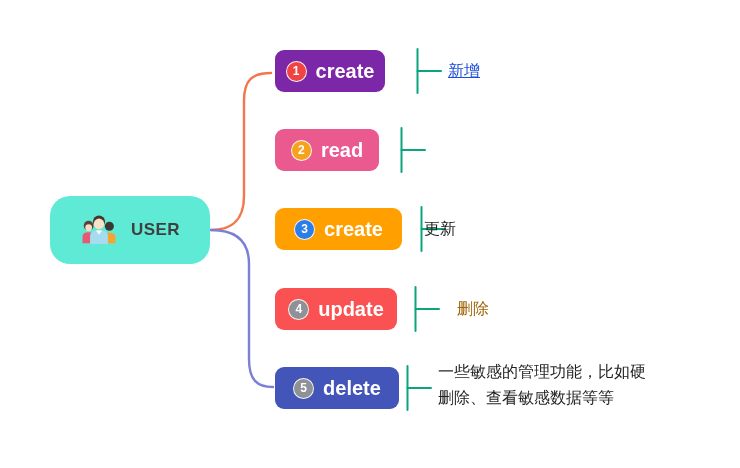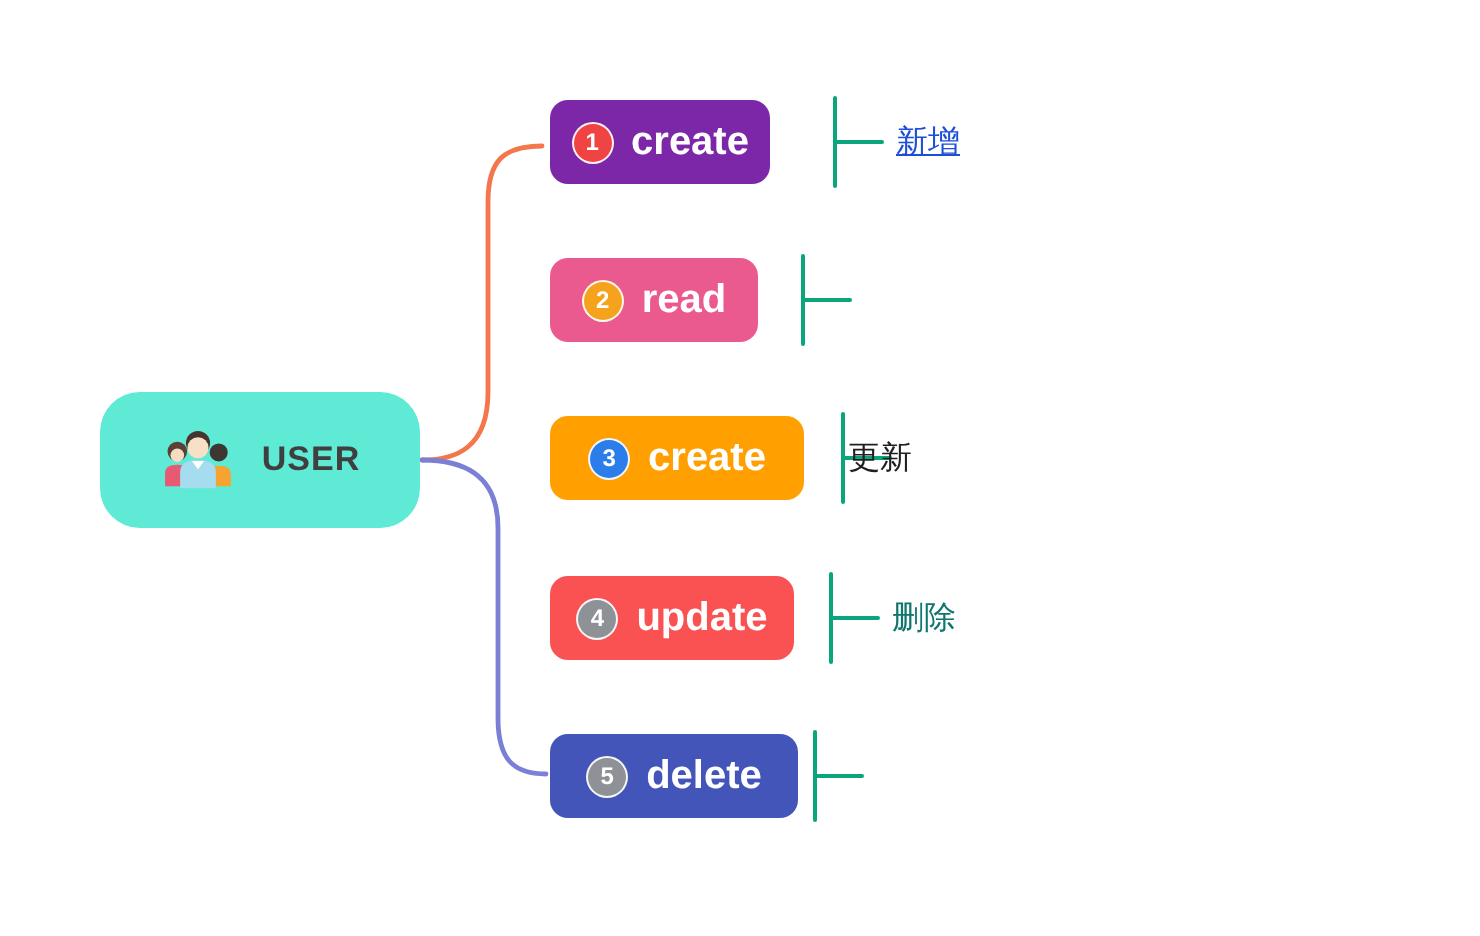--- a/index.html
+++ b/index.html
@@ -170,29 +170,30 @@
     <div class="pill" style="width: 122px; background: rgb(250, 82, 82);">
       <span class="badge" style="background: rgb(142, 145, 150);">4</span>
       <span class="pill-label">update</span>
     </div>
     <span class="bracket" style="left: 414px; color: rgb(11, 165, 125);">
       <svg width="30" height="46">
           <line x1="1.5" y1="1" x2="1.5" y2="45" stroke="currentColor" stroke-width="2" stroke-linecap="round"></line>
           <line x1="1.5" y1="23" x2="25" y2="23" stroke="currentColor" stroke-width="2" stroke-linecap="round"></line>
         </svg>
     </span>
-    <span class="desc" style="left: 446px; color: #0f766e;">删除</span>
+    <span class="desc" style="left: 457px; color: #a16207;">删除</span>
   </div>
 
   <div class="row" style="top:367px">
     <div class="pill" style="width: 124px; background: rgb(67, 85, 185);">
       <span class="badge" style="background: rgb(142, 145, 150);">5</span>
       <span class="pill-label">delete</span>
     </div>
     <span class="bracket" style="left: 406px; color: rgb(11, 165, 125);">
       <svg width="30" height="46">
           <line x1="1.5" y1="1" x2="1.5" y2="45" stroke="currentColor" stroke-width="2" stroke-linecap="round"></line>
           <line x1="1.5" y1="23" x2="25" y2="23" stroke="currentColor" stroke-width="2" stroke-linecap="round"></line>
         </svg>
     </span>
+    <span class="desc multiline" style="left: 438px; color: rgb(31, 31, 31);">一些敏感的管理功能，比如硬删除、查看敏感数据等等</span>
   </div>
 
 </div>
 
 </body></html>

